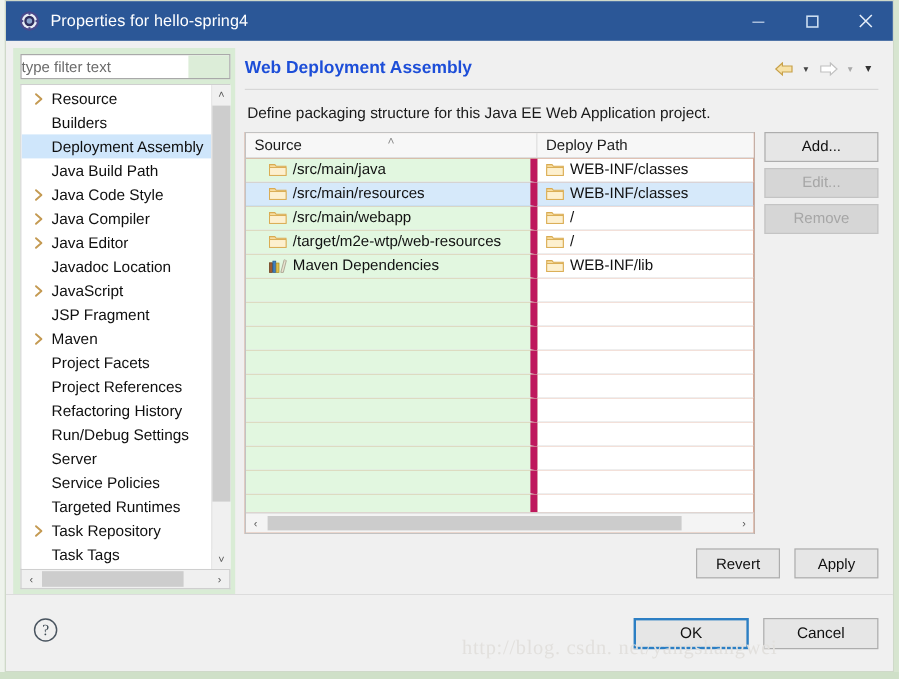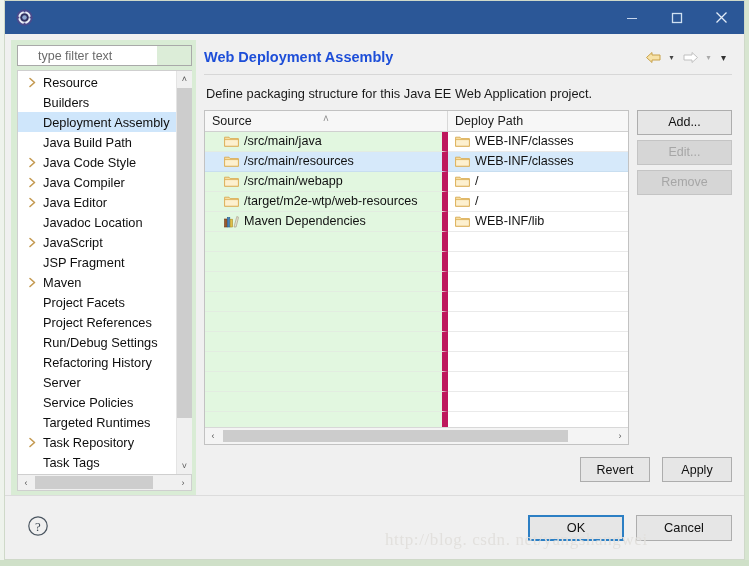--- a/index.html
+++ b/index.html
@@ -84,21 +84,21 @@
     margin-bottom: 4px;
     position: relative;
     overflow: hidden;
   }
   #filter-input {
     border: none; outline: none;
     font-family: "Liberation Sans", sans-serif;
     font-size: 12.5px;
     color: #555;
     background: transparent;
-    padding: 0 20px;
+    padding: 0 0;
     width: 125px;
     height: 29px;
   }
   #filter-input::placeholder { color: #6b6b6b; opacity: 1; }
   #filter-green {
     position: absolute;
     right: 0; top: 0; bottom: 0;
     width: 34px;
     background: #dcedd8;
   }
@@ -455,20 +455,21 @@
         <circle cx="8.5" cy="8.5" r="4.3" fill="#2f2f5e"></circle>
         <circle cx="8.5" cy="8.5" r="2.3" fill="#8fa8d0"></circle>
         <g fill="#4a4a8c">
           <rect x="7.7" y="0.4" width="1.7" height="3"></rect>
           <rect x="7.7" y="13.6" width="1.7" height="3"></rect>
           <rect x="0.4" y="7.7" width="3" height="1.7"></rect>
           <rect x="13.6" y="7.7" width="3" height="1.7"></rect>
         </g>
       </svg>
     </div>
+    <div id="title-text">Properties for hello-spring4</div>
     <div id="win-buttons">
       <div class="win-btn">
         <svg width="12" height="12" viewBox="0 0 12 12">
             <rect x="1" y="6" width="10" height="1" fill="#c8d6ec"></rect>
           </svg>
       </div>
       <div class="win-btn">
         <svg width="12" height="12" viewBox="0 0 12 12">
             <rect x="1.5" y="1.5" width="9" height="9" fill="none" stroke="#cfe0f2" stroke-width="1.3"></rect>
           </svg>
@@ -563,25 +564,25 @@
             <div class="tree-item">
               <span class="twisty"></span>
               <span class="tree-label">Project Facets</span>
             </div>
             <div class="tree-item">
               <span class="twisty"></span>
               <span class="tree-label">Project References</span>
             </div>
             <div class="tree-item">
               <span class="twisty"></span>
+              <span class="tree-label">Refactoring History</span>
+            </div>
+            <div class="tree-item">
+              <span class="twisty"></span>
               <span class="tree-label">Run/Debug Settings</span>
-            </div>
-            <div class="tree-item">
-              <span class="twisty"></span>
-              <span class="tree-label">Refactoring History</span>
             </div>
             <div class="tree-item">
               <span class="twisty"></span>
               <span class="tree-label">Server</span>
             </div>
             <div class="tree-item">
               <span class="twisty"></span>
               <span class="tree-label">Service Policies</span>
             </div>
             <div class="tree-item">

